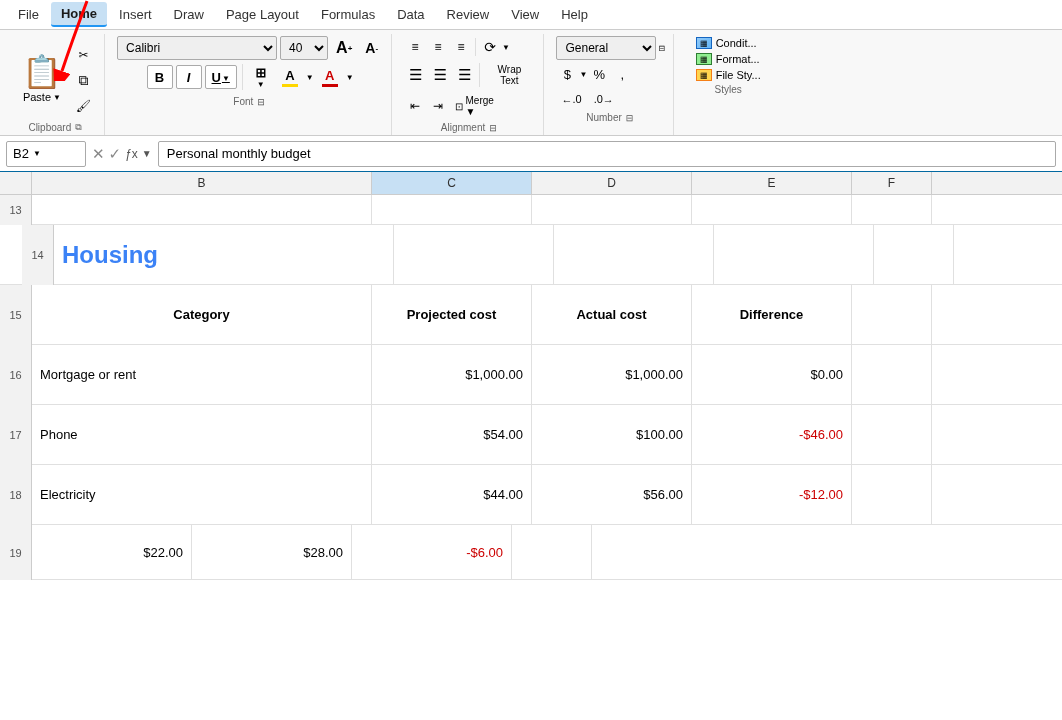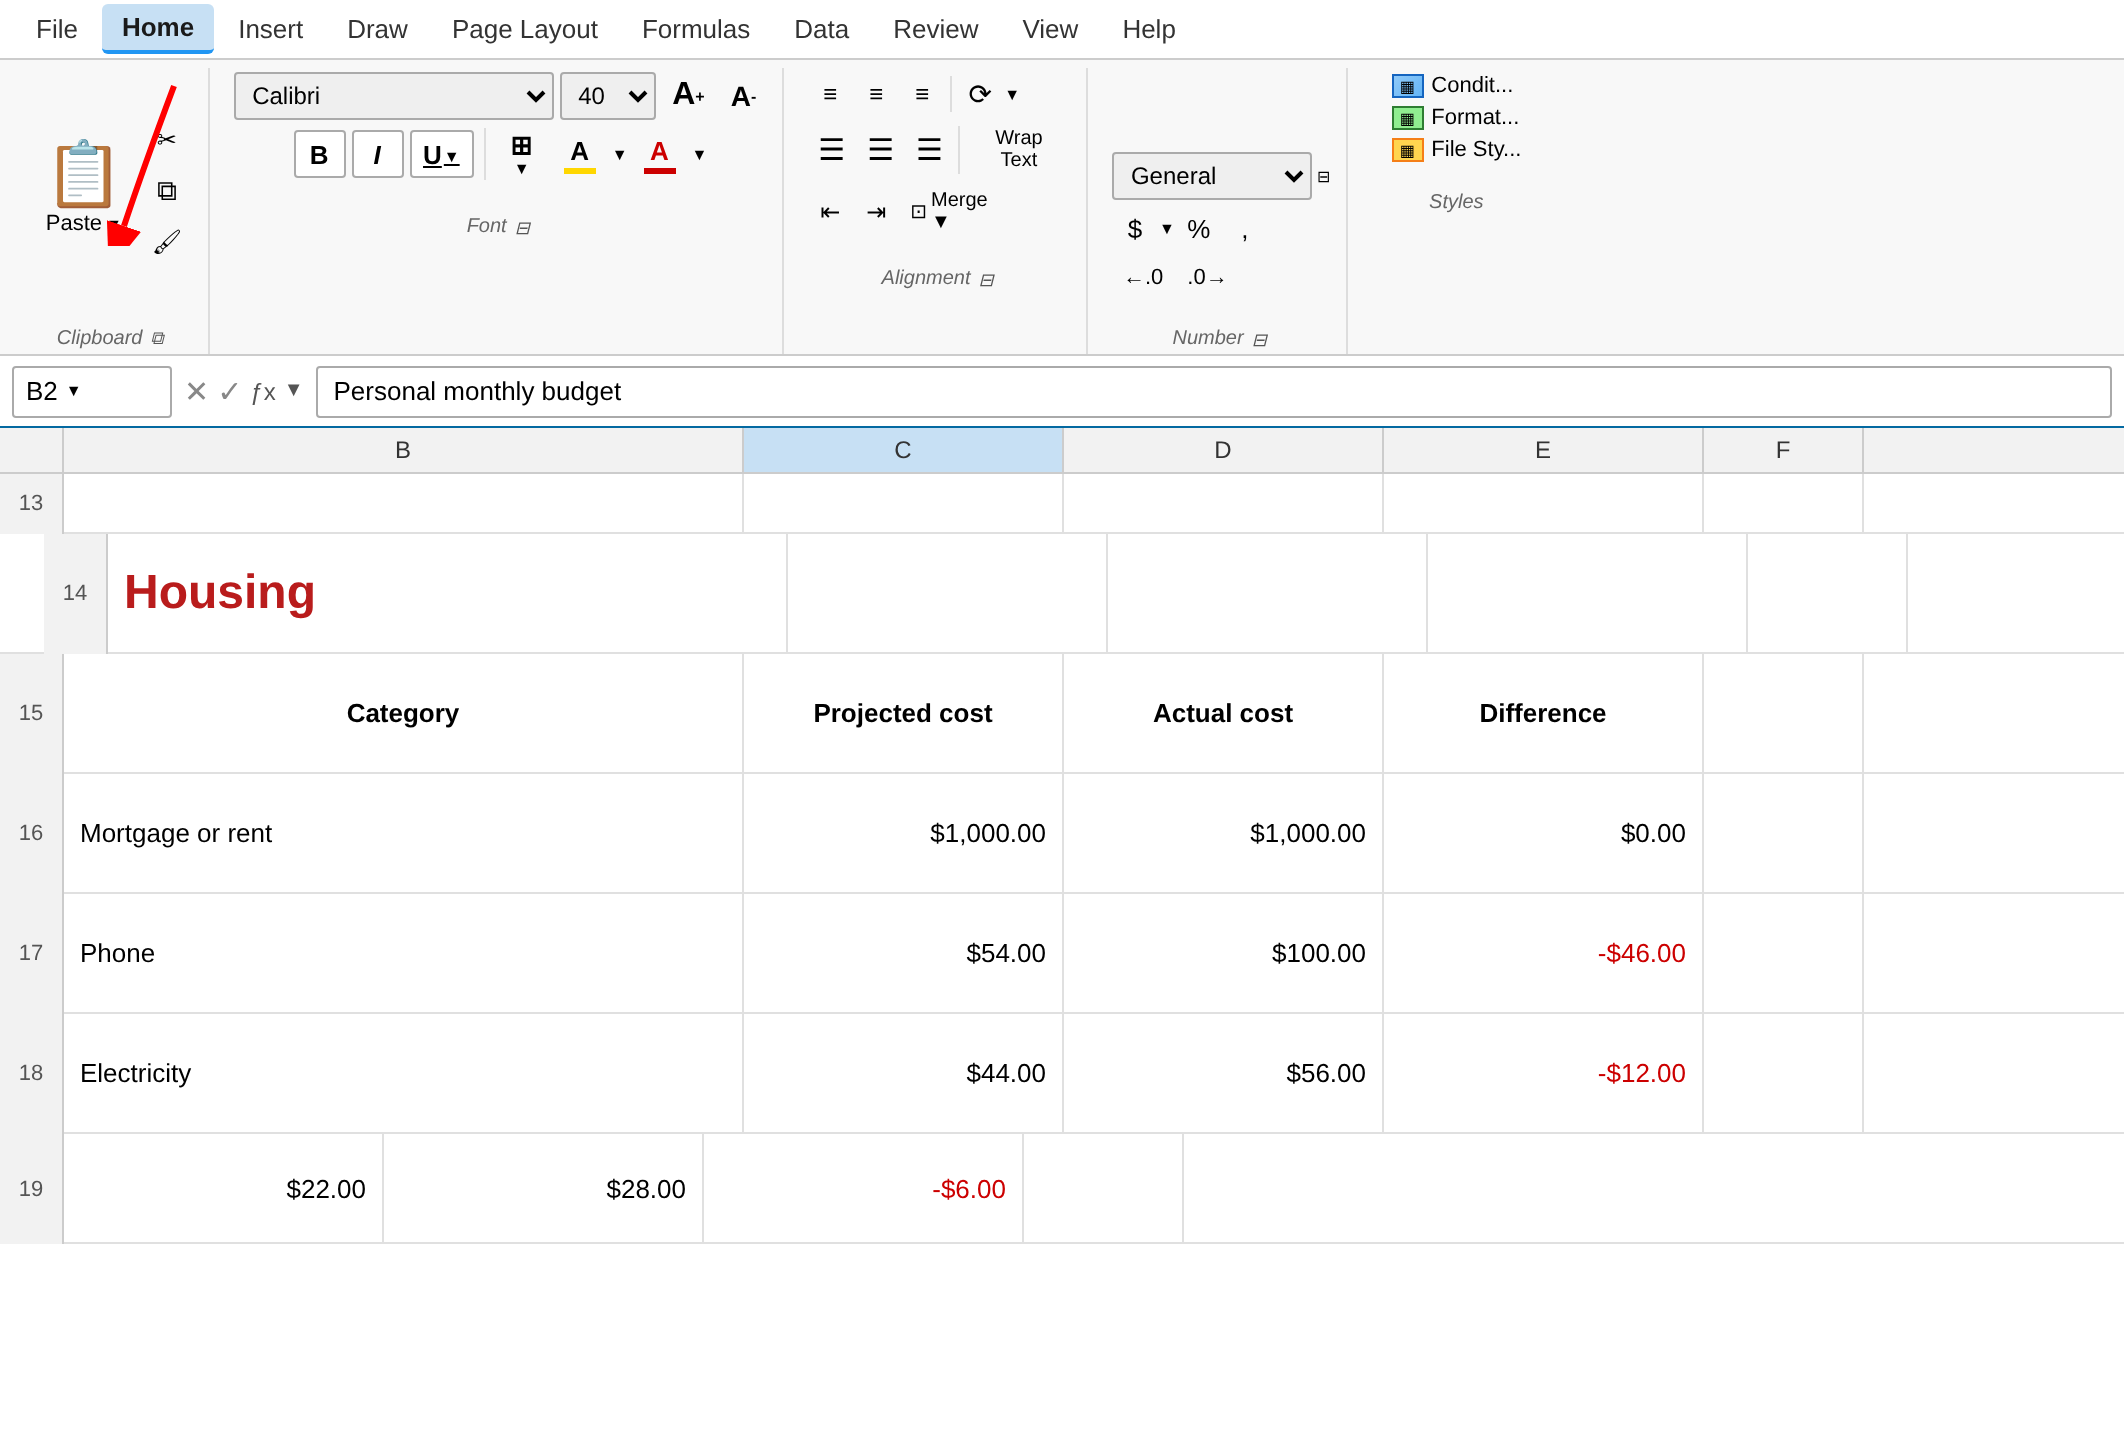--- a/index.html
+++ b/index.html
@@ -45,27 +45,26 @@
     .ribbon-group:last-child { border-right: none; }
     .ribbon-group-content {
       display: flex;
       align-items: center;
       gap: 3px;
       flex: 1;
     }
     .ribbon-group-label {
       font-size: 10px;
       color: #666;
-      margin-top: 14px;
+      margin-top: 2px;
       display: flex;
       align-items: center;
       gap: 2px;
       width: 100%;
       justify-content: center;
-      font-style: italic;
     }
     .ribbon-btn-sm {
       display: flex;
       align-items: center;
       justify-content: center;
       padding: 2px 4px;
       cursor: pointer;
       border-radius: 2px;
       border: 1px solid transparent;
       background: transparent;
@@ -229,21 +228,21 @@
       align-items: center;
       padding: 4px 8px;
       font-size: 13px;
       overflow: hidden;
     }
 
     
     .cell-housing {
       font-size: 24px;
       font-weight: 700;
-      color: #b91c1c;
+      color: #3b82f6;
     }
     .cell-header {
       font-weight: 700;
       text-align: center;
       justify-content: center;
     }
     .cell-right {
       justify-content: flex-end;
     }
     .cell-negative { color: #c00; }
@@ -440,21 +439,21 @@
         </div>
       </div>
       <div class="ribbon-group-label">
         <span>Alignment</span>
         <span class="group-expand">⊟</span>
       </div>
     </div>
 
     <div class="ribbon-group">
       <div style="display:flex;flex-direction:column;gap:3px;">
-        <div style="display:flex;align-items:center;gap:2px;margin-top:40px;">
+        <div style="display:flex;align-items:center;gap:2px;">
           <select class="number-select">
             <option>General</option>
           </select>
           <span style="font-size:8px;">⊟</span>
         </div>
         <div class="icon-btn-row">
           <div class="ribbon-btn-sm" style="font-size:13px;">$</div>
           <span style="font-size:8px;">▼</span>
           <div class="ribbon-btn-sm" style="font-size:13px;">%</div>
           <div class="ribbon-btn-sm" style="font-size:13px;">,</div>

